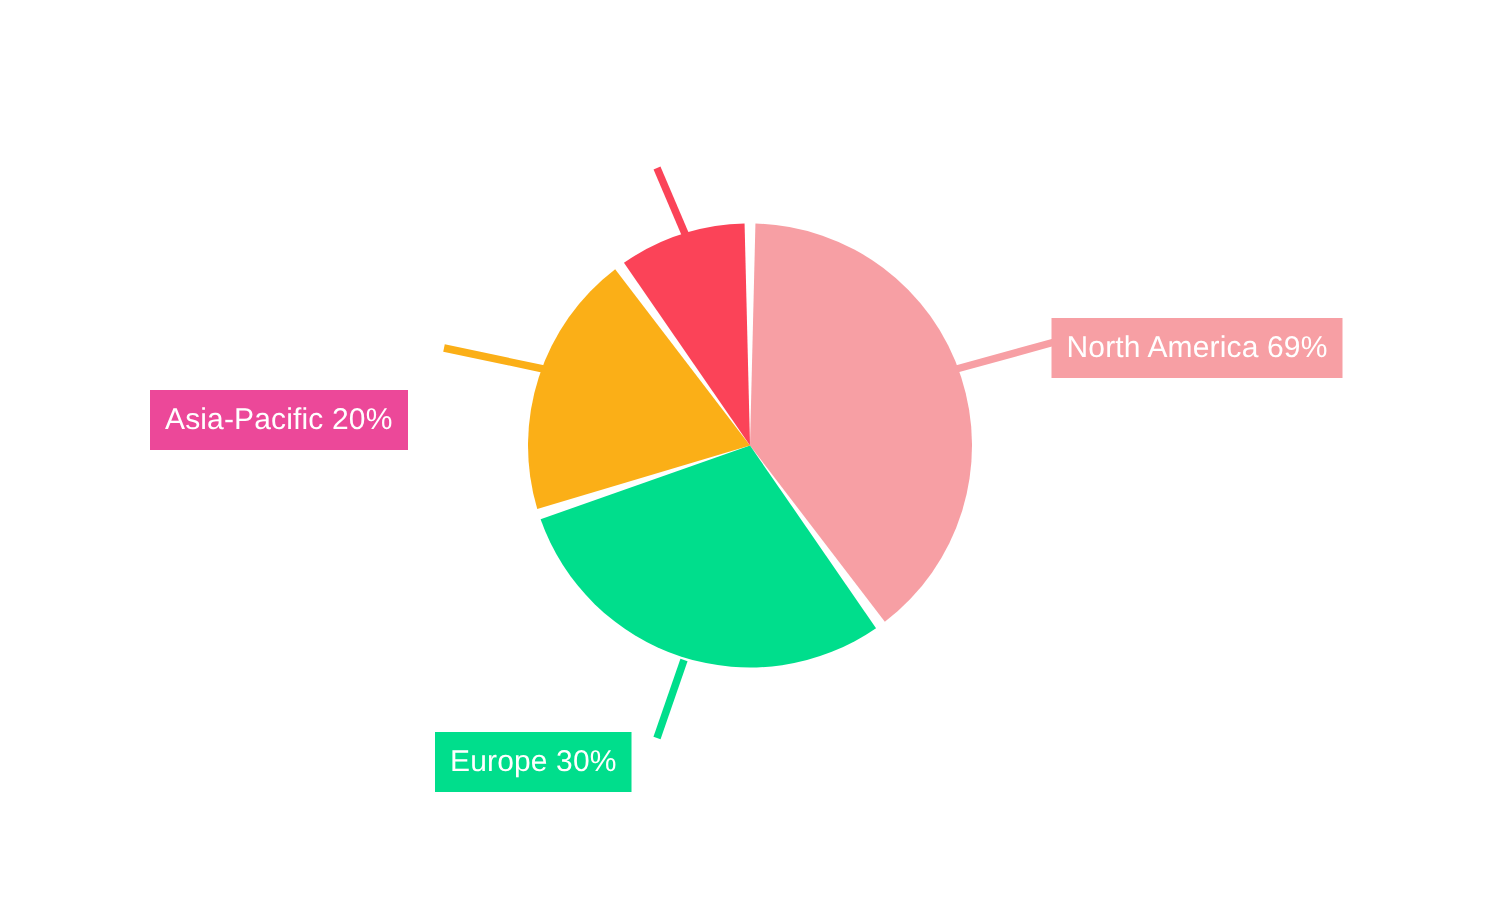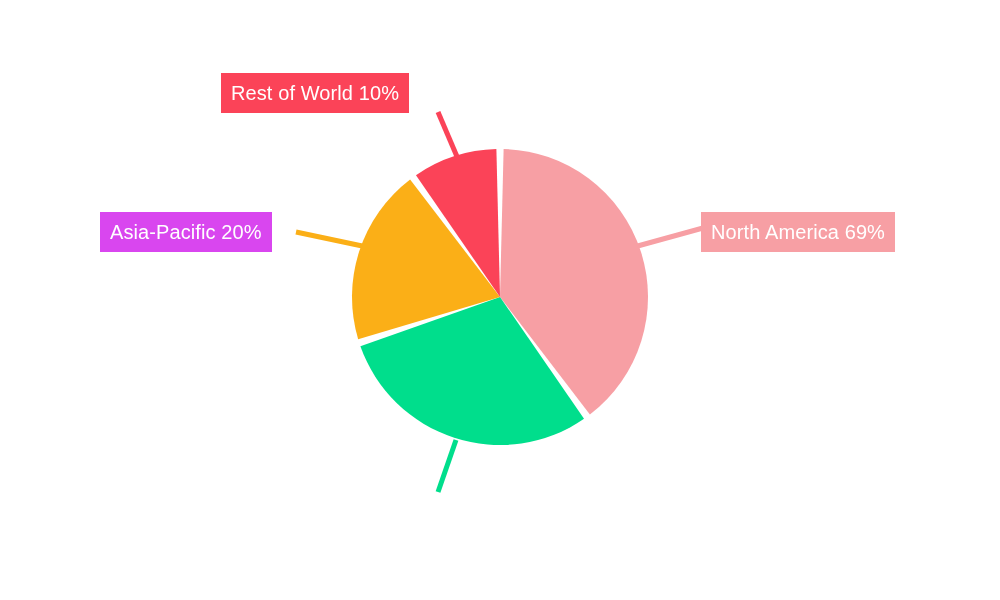--- a/index.html
+++ b/index.html
@@ -65,18 +65,18 @@
         <path d="M 500 297 L 503.62 149.04 A 148 148 0 0 1 589.89 414.57 Z" fill="#F79FA4"></path>
         <path d="M 500 297 L 584.04 418.82 A 148 148 0 0 1 360.40 346.16 Z" fill="#00DE8C"></path>
         <path d="M 500 297 L 358.17 339.28 A 148 148 0 0 1 410.11 179.43 Z" fill="#FBAF17"></path>
         <path d="M 500 297 L 415.96 175.18 A 148 148 0 0 1 496.38 149.04 Z" fill="#FB4358"></path>
       </g>
 
   </svg>
 
   <div class="slice-label" id="label-north-america" style="background: rgb(247, 159, 164);">North America 69%</div>
 
+  <div class="slice-label" id="label-europe" style="background: rgb(0, 222, 140);">Europe 30%</div>
 
-  <div class="slice-label" id="label-asia-pacific" style="background: #d946ef;">Asia-Pacific 20%</div>
+  <div class="slice-label" id="label-asia-pacific" style="background: #ec4899; margin-top: 48px;">Asia-Pacific 20%</div>
 
-  <div class="slice-label" id="label-rest-of-world" style="background: rgb(251, 67, 88);">Rest of World 10%</div>
 
 </div>
 
 </body></html>

